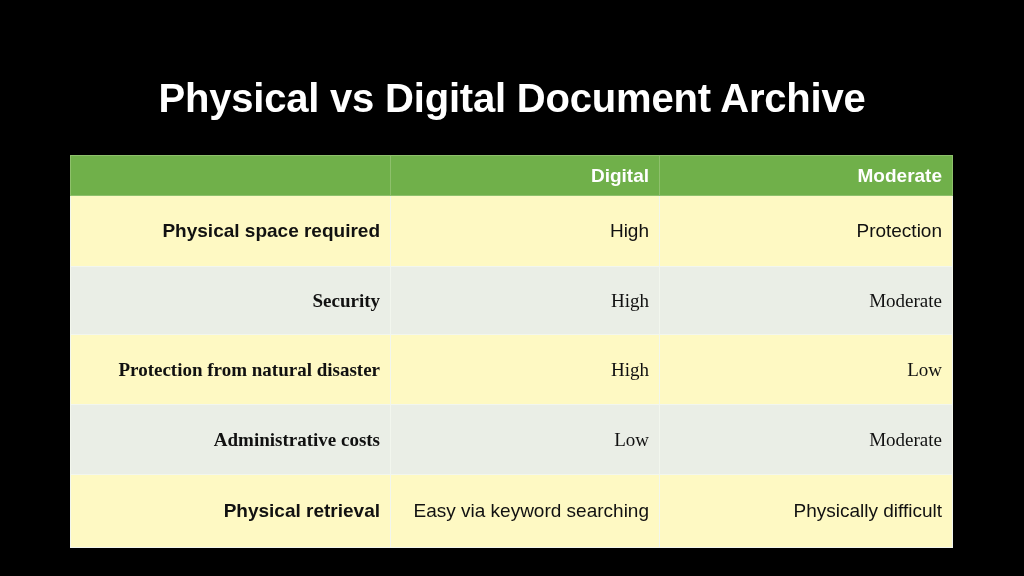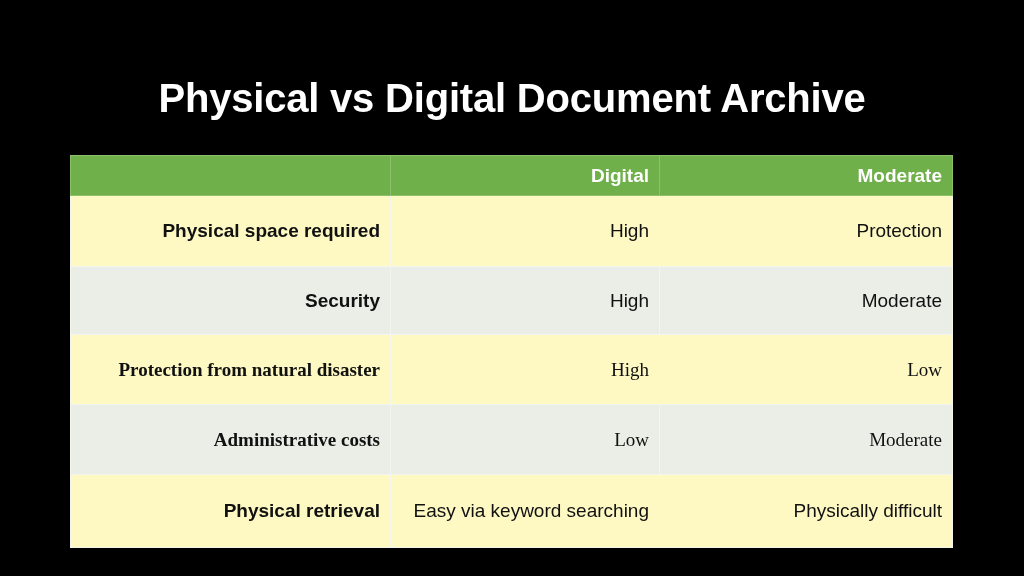--- a/index.html
+++ b/index.html
@@ -85,21 +85,21 @@
     font-size: 19px;
     line-height: 28px;
     font-weight: normal;
   }
   #comparison-table tbody td.feature-cell {
     font-weight: bold;
     font-size: 19px;
   }
 
   #comparison-table tbody tr.row-h70 > td { height: 70px; }
-  #comparison-table tbody tr.row-h67 > td { height: 67px; }
+  #comparison-table tbody tr.row-h67 > td { height: 67px; font-family: Liberation Serif, serif; }
   #comparison-table tbody tr.row-h69 > td { height: 69px; font-family: Liberation Serif, serif; }
   #comparison-table tbody tr.row-h72 > td { height: 72px; }
 </style>
 </head>
 <body>
 
 <div id="slide">
 
   <div id="slide-title">Physical vs Digital Document Archive</div>
 

